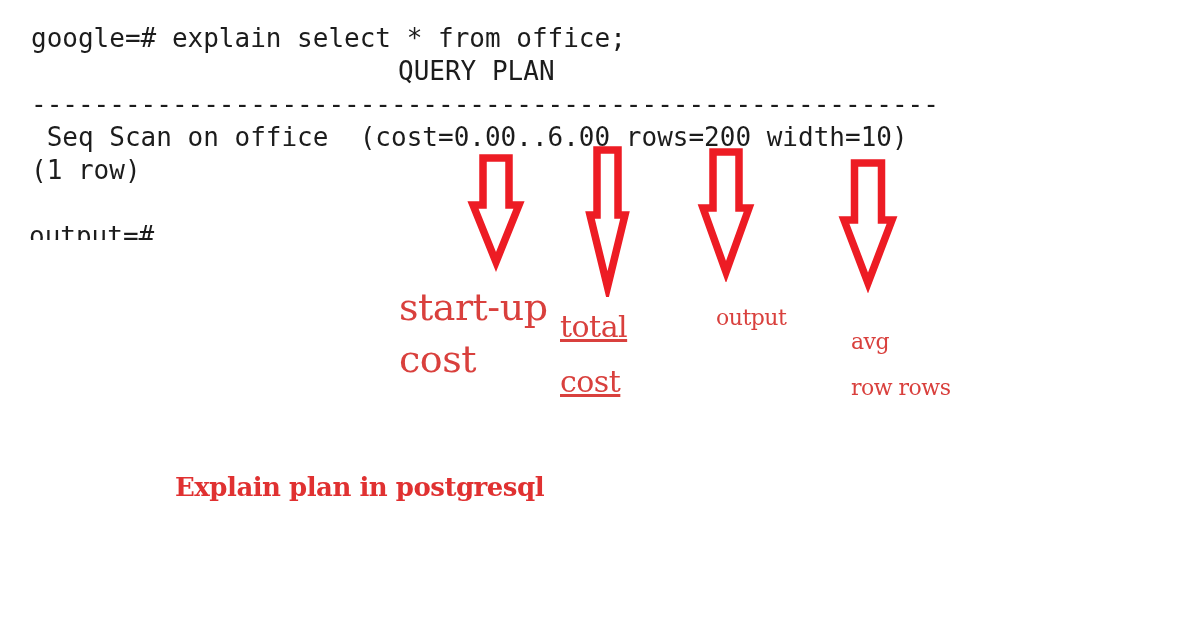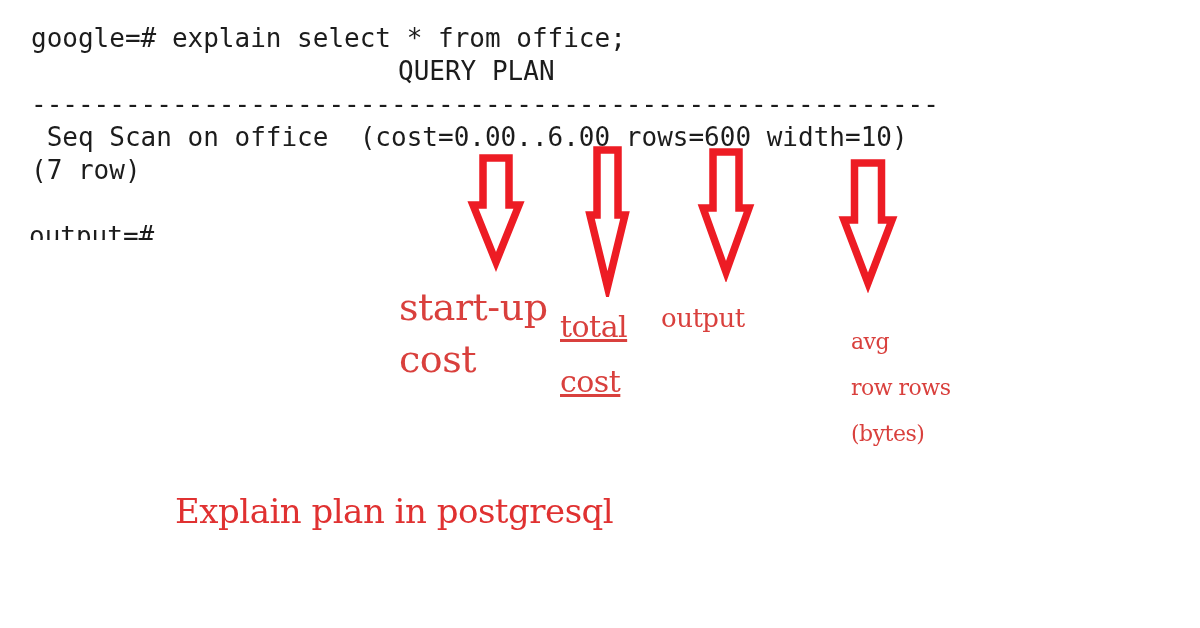--- a/index.html
+++ b/index.html
@@ -18,59 +18,58 @@
   .clip .tline{position:static;display:block;}
   
   .anno{
     position:absolute;
     font-family:"DejaVu Serif", "Liberation Serif", serif;
     color:var(--label,#d9403d);font-weight:500;letter-spacing:-0.5px;
   }
   .anno div{white-space:pre;}
   .lbl-startup{left:370px;top:281px;font-size:38px;line-height:52px;}
   .lbl-total{left:531px;top:299px;font-size:30px;line-height:55px;text-decoration:underline;}
-  .lbl-output{left:632px;top:292px;font-size:26px;line-height:52px;}
+  .lbl-output{left:687px;top:292px;font-size:22px;line-height:52px;}
   .lbl-avg{left:822px;top:319px;font-size:22px;line-height:46px;}
   .caption{
-    left:146px;top:491px;font-size:34px;line-height:40px;
-    color:var(--caption,#e03131);font-weight:400;
+    left:146px;top:467px;font-size:26px;line-height:40px;
+    color:var(--caption,#e03131);font-weight:700;
   }
   .arrow-svg{position:absolute;}
 </style>
 </head>
 <body>
 
 <div id="canvas" style="--bg: #ffffff; --term: #1c1c1c; --label: #d9403d; --caption: #e03131;">
 
   <div>
     <div class="tline" style="top:22px">google=# explain select * from office;</div>
     <div class="tline" style="top:55px;left:369px">QUERY PLAN</div>
     <div class="tline" style="top:88px">----------------------------------------------------------</div>
-    <div class="tline" style="top:121px"> Seq Scan on office  (cost=0.00..6.00 rows=600 width=10)</div>
-    <div class="tline" style="top:154px">(7 row)</div>
+    <div class="tline" style="top:121px"> Seq Scan on office  (cost=0.00..6.00 rows=200 width=10)</div>
+    <div class="tline" style="top:154px">(1 row)</div>
     <div class="clip">
       <div class="tline">output=#</div>
     </div>
   </div>
 
   <div class="anno lbl-startup">
     <div>start-up</div>
     <div>cost</div>
   </div>
   <div class="anno lbl-total">
     <div>total</div>
     <div>cost</div>
   </div>
   <div class="anno lbl-output">
     <div>output</div>
   </div>
   <div class="anno lbl-avg">
     <div>avg</div>
     <div>row rows</div>
-    <div>(bytes)</div>
   </div>
 
   <div class="anno caption">Explain plan in postgresql</div>
 
   <div id="arrow-layer">
       <svg class="arrow-svg" width="58" height="120" viewBox="0 0 58 120" style="left: 438px; top: 152px;">
         <path d="M 16 6 L 42 6 L 42 53 L 52 53 L 29 110 L 6 53 L 16 53 Z" fill="#ffffff" stroke="#ed1c24" stroke-width="7.5" stroke-linejoin="miter" stroke-miterlimit="6"></path>
       </svg>
       <svg class="arrow-svg" width="47" height="153" viewBox="0 0 47 153" style="left: 554.5px; top: 144px;">
         <path d="M 13 6 L 34 6 L 34 71 L 41 71 L 23.5 143 L 6 71 L 13 71 Z" fill="#ffffff" stroke="#ed1c24" stroke-width="7.5" stroke-linejoin="miter" stroke-miterlimit="6"></path>

